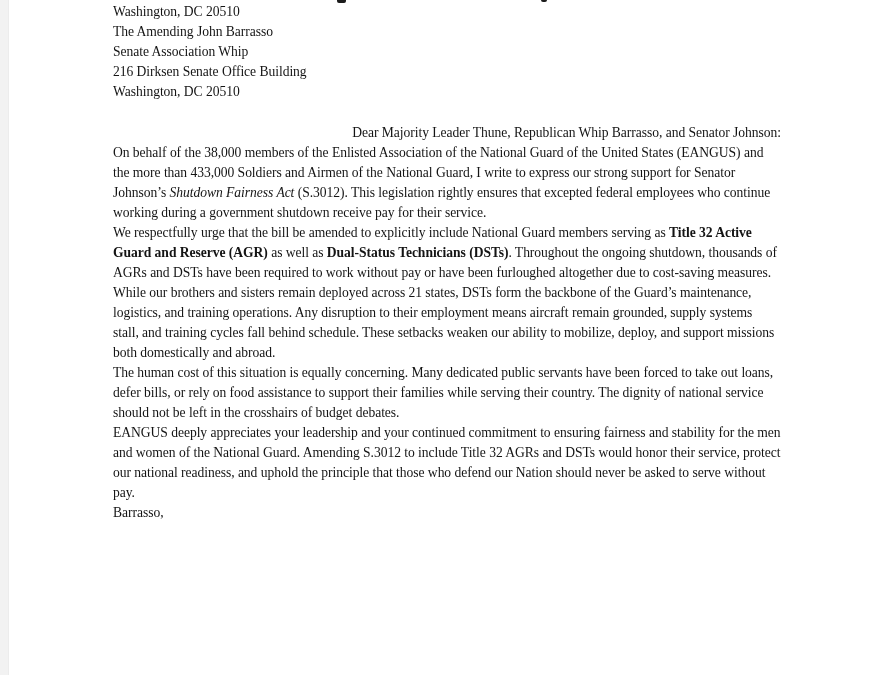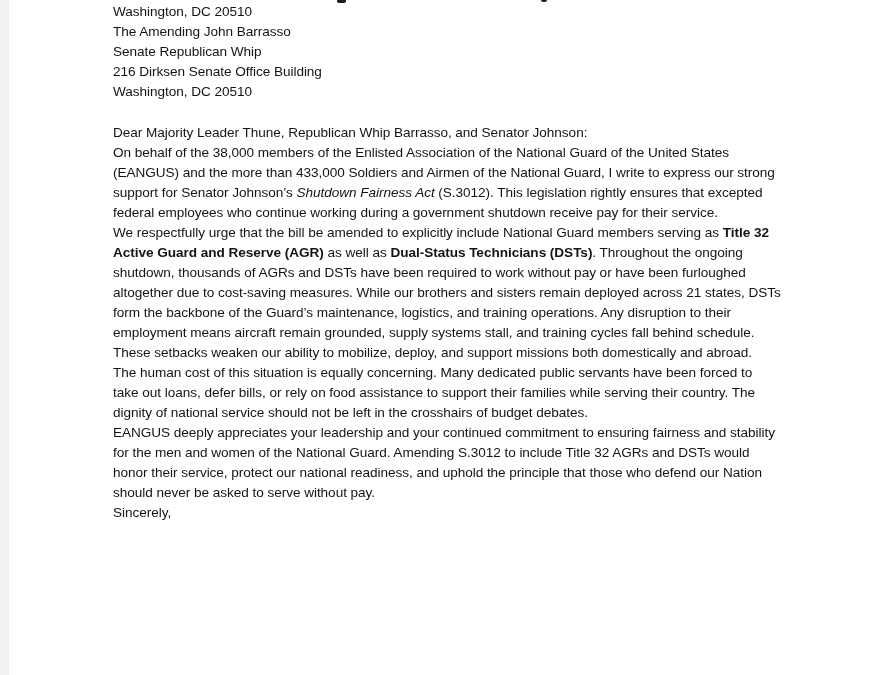--- a/index.html
+++ b/index.html
@@ -42,25 +42,26 @@
   .letter-body {
     position: absolute;
     left: 113px;
     top: 0;
     width: 668px;
     padding-top: 2px;
     font-size: 13.6px;
     line-height: 20px;
     letter-spacing: -0.05px;
     color: #141414;
+    font-family: Liberation Serif, serif;
   }
   .letter-body p { margin: 0; }
   .addr-top        { margin: 0 0 21px 0; }
   .recipient-block { margin: 0 0 21px 0; }
-  .salutation      { margin: 0 0 18px 0; }
+  .salutation      { margin: 0 0 18px 0; text-align: right; }
   .para            { margin: 0 0 18.5px 0; }
   .closing         { margin: 0; }
 
   .run-bold   { font-weight: 700; }
   .run-italic { font-style: italic; }
 </style>
 </head>
 <body>
 
 <div class="page">
@@ -68,31 +69,31 @@
 
   <div class="fragment frag-1"></div>
   <div class="fragment frag-2"></div>
 
   <div class="letter-body">
 
     <p class="addr-top">Washington, DC 20510</p>
 
     <div class="recipient-block">
       <p>The Amending John Barrasso</p>
-      <p>Senate Republican Whip</p>
+      <p>Senate Association Whip</p>
       <p>216 Dirksen Senate Office Building</p>
       <p>Washington, DC 20510</p>
     </div>
 
     <p class="salutation">Dear Majority Leader Thune, Republican Whip Barrasso, and Senator Johnson:</p>
 
     <p class="para"><span>On behalf of the 38,000 members of the Enlisted Association of the National Guard of the United States (EANGUS) and the more than 433,000 Soldiers and Airmen of the National Guard, I write to express our strong support for Senator Johnson’s </span><span class="run-italic">Shutdown Fairness Act</span><span> (S.3012). This legislation rightly ensures that excepted federal employees who continue working during a government shutdown receive pay for their service.</span></p>
 
     <p class="para"><span>We respectfully urge that the bill be amended to explicitly include National Guard members serving as </span><span class="run-bold">Title 32 Active Guard and Reserve (AGR)</span><span> as well as </span><span class="run-bold">Dual-Status Technicians (DSTs)</span><span>. Throughout the ongoing shutdown, thousands of AGRs and DSTs have been required to work without pay or have been furloughed altogether due to cost-saving measures. While our brothers and sisters remain deployed across 21 states, DSTs form the backbone of the Guard’s maintenance, logistics, and training operations. Any disruption to their employment means aircraft remain grounded, supply systems stall, and training cycles fall behind schedule. These setbacks weaken our ability to mobilize, deploy, and support missions both domestically and abroad.</span></p>
 
     <p class="para"><span>The human cost of this situation is equally concerning. Many dedicated public servants have been forced to take out loans, defer bills, or rely on food assistance to support their families while serving their country. The dignity of national service should not be left in the crosshairs of budget debates.</span></p>
 
     <p class="para"><span>EANGUS deeply appreciates your leadership and your continued commitment to ensuring fairness and stability for the men and women of the National Guard. Amending S.3012 to include Title 32 AGRs and DSTs would honor their service, protect our national readiness, and uphold the principle that those who defend our Nation should never be asked to serve without pay.</span></p>
 
-    <p class="closing">Sincerely,</p>
+    <p class="closing">Barrasso,</p>
 
   </div>
 </div>
 
 </body></html>

